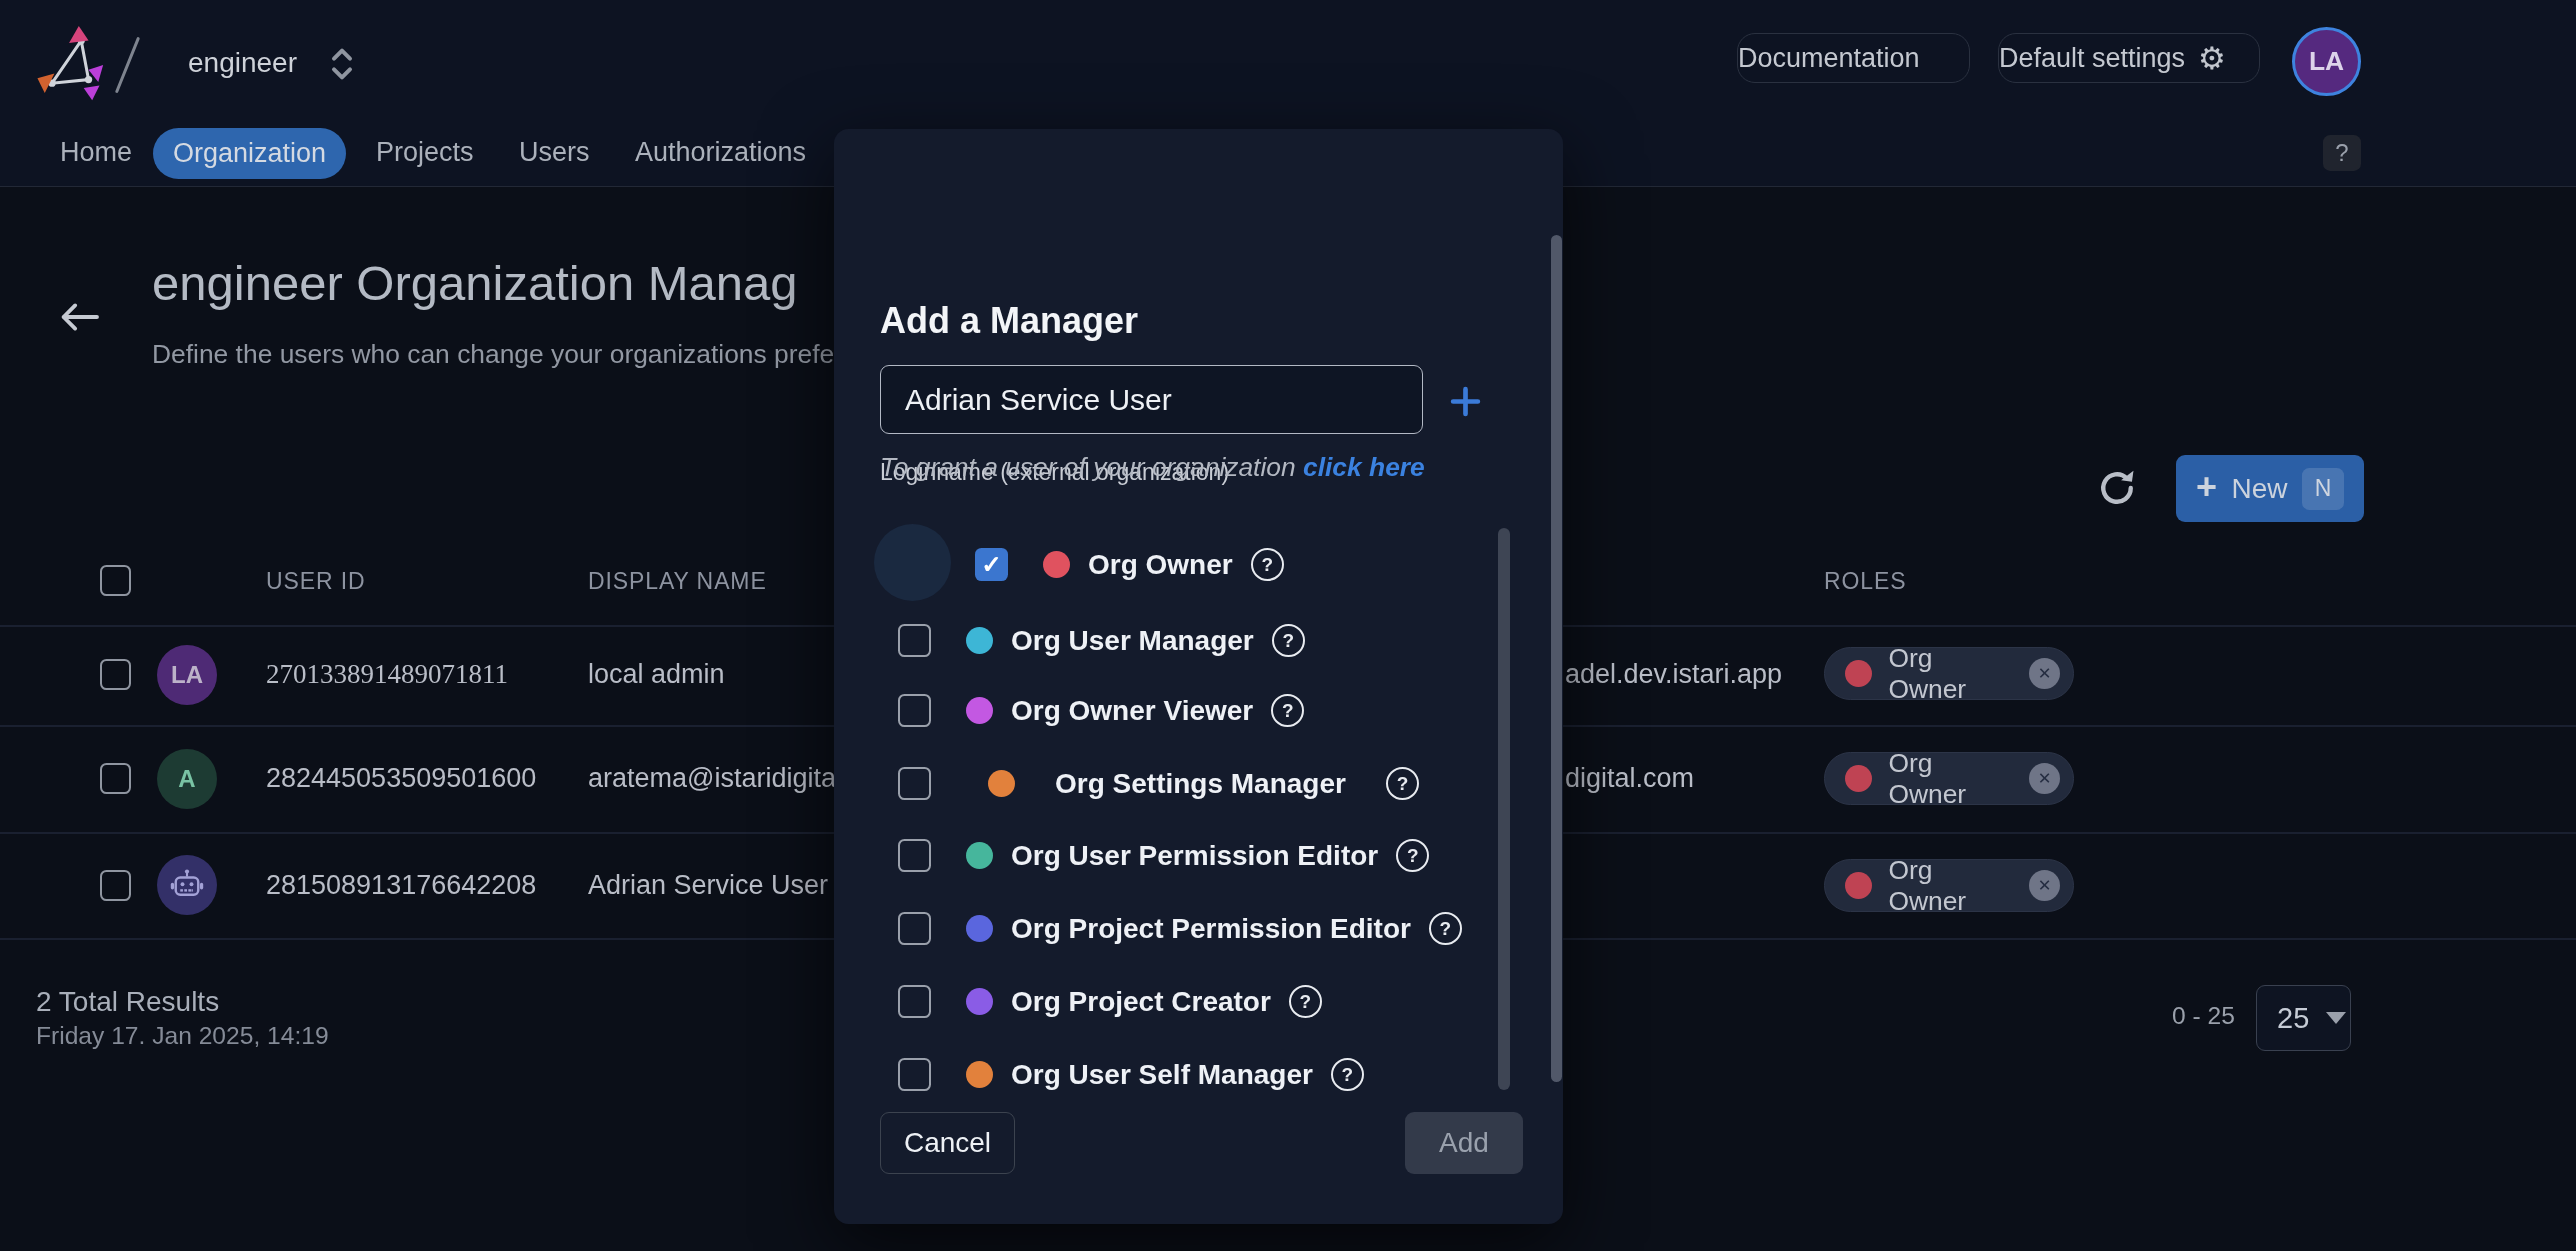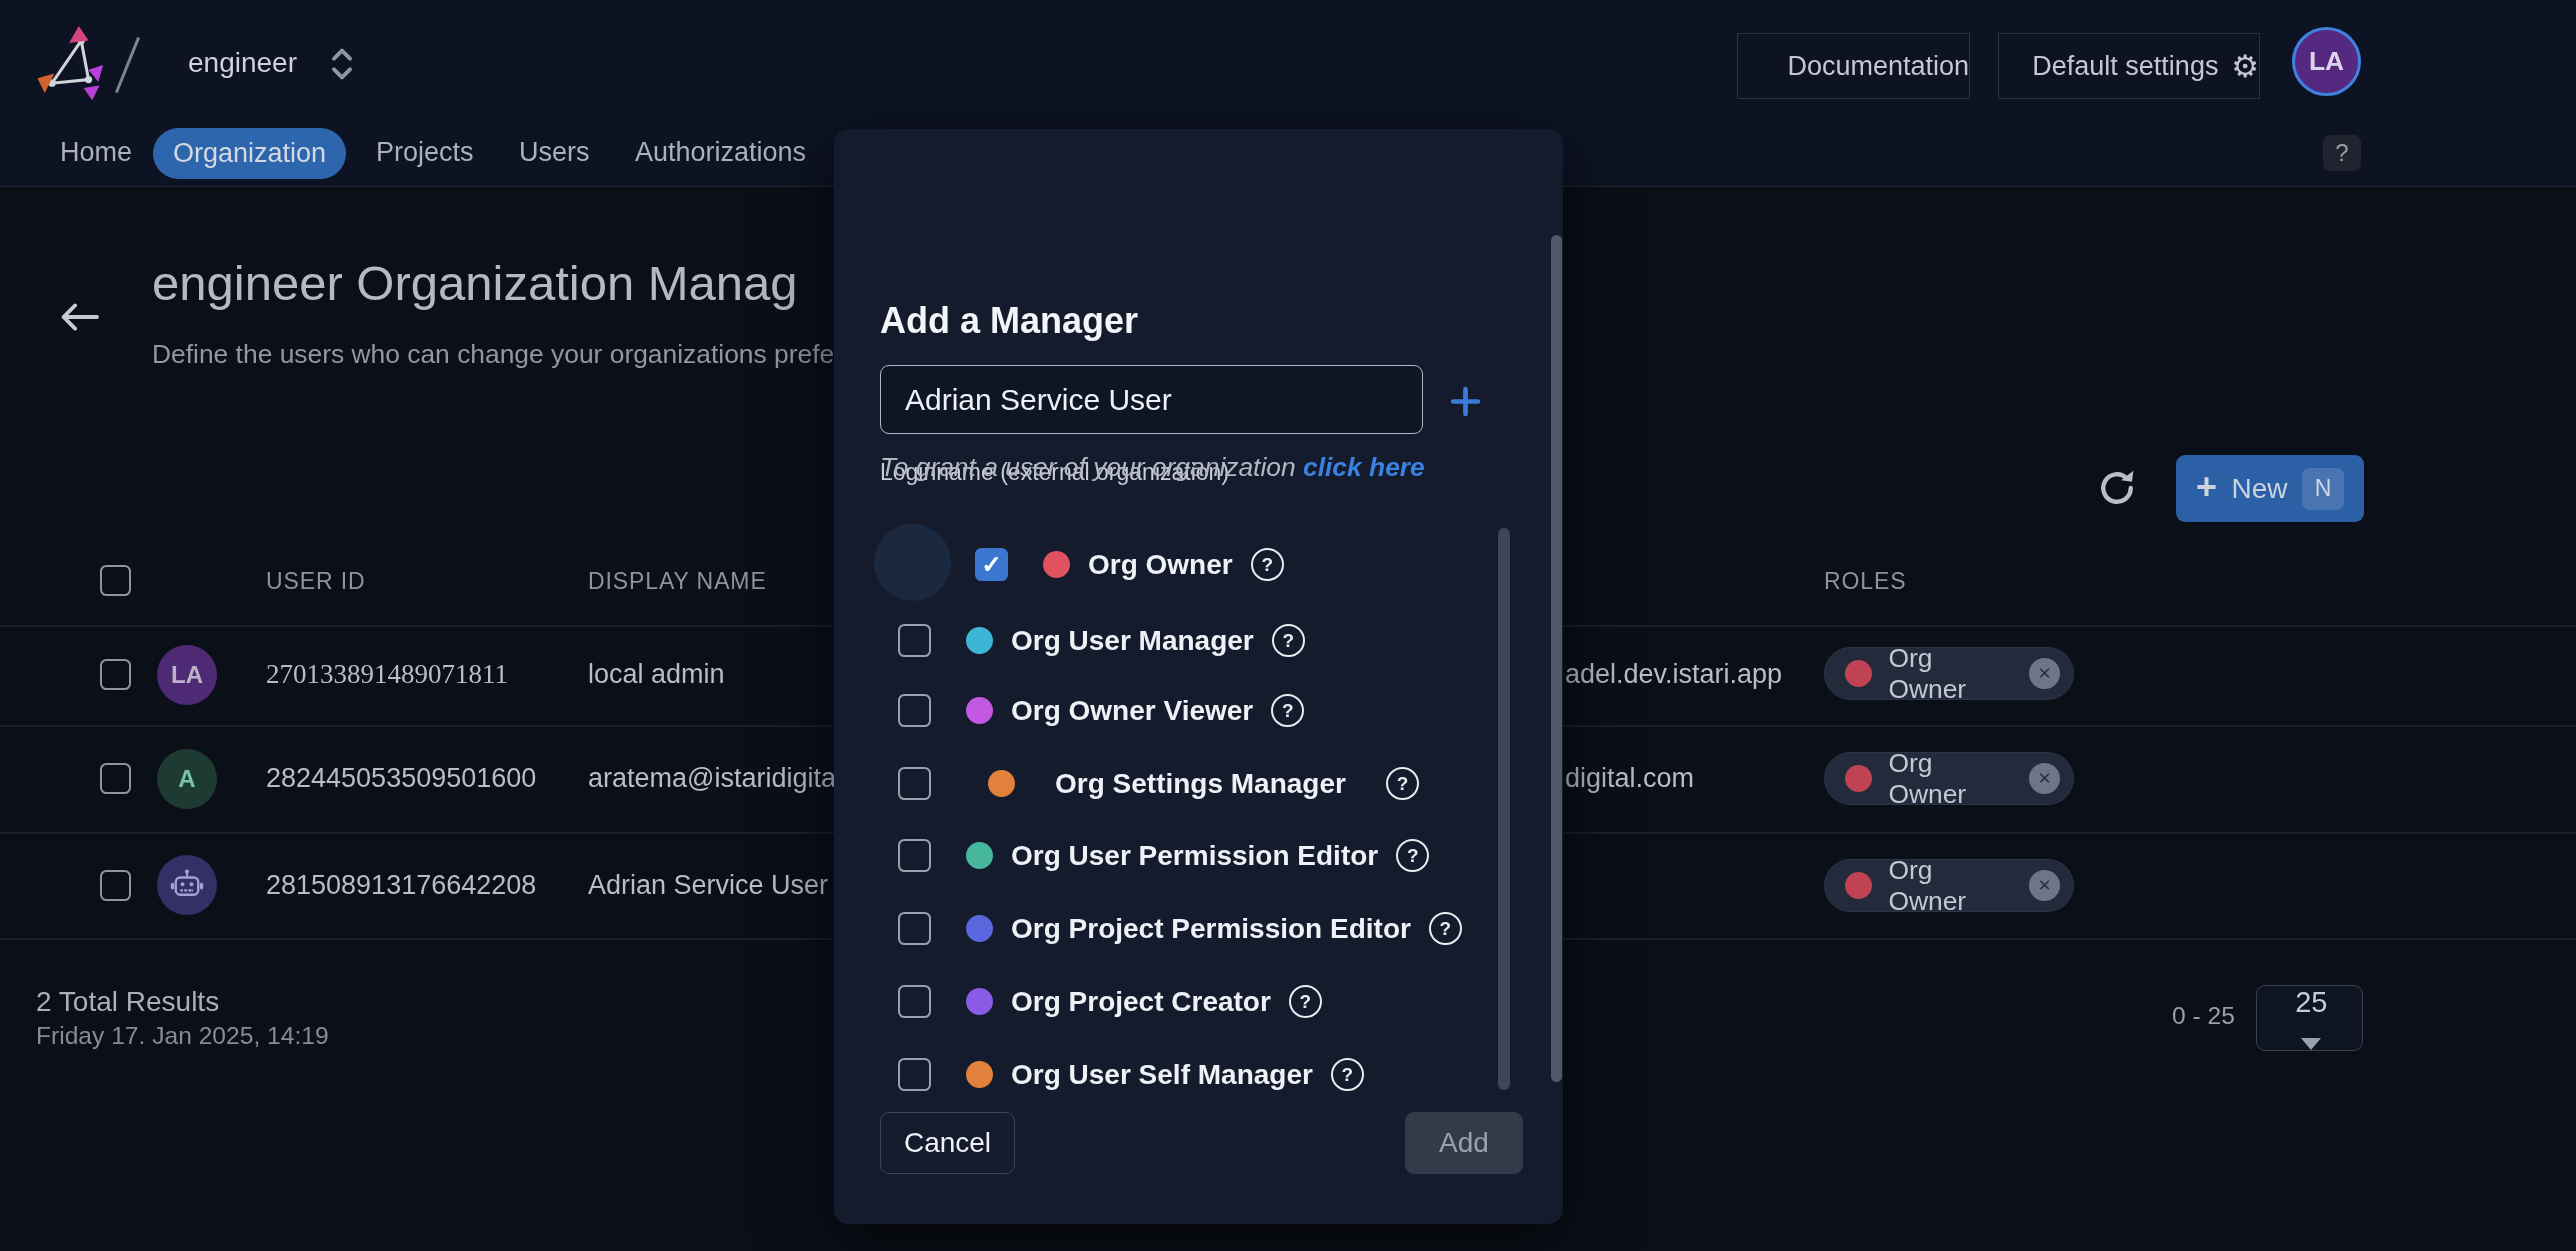--- a/index.html
+++ b/index.html
@@ -3,22 +3,22 @@
 <meta charset="utf-8">
 <style>
   html,body{margin:0;padding:0;background:#05070c;}
   .screen{position:relative;width:2576px;height:1252px;background:#0b0f18;overflow:hidden;
           font-family:"Liberation Sans",sans-serif;color:#b6bac3;}
   .abs{position:absolute;}
   
   .topband{position:absolute;left:0;top:0;width:2576px;height:186px;background:#0d1322;border-bottom:1.8px solid #222836;}
   .orgname{font-size:28px;color:#ced2d9;}
   .slash{position:absolute;width:2.7px;height:60px;background:#7e848f;transform:rotate(22deg);border-radius:1.8px;}
-  .tb-btn{position:absolute;height:66px;border:1.8px solid #2a3140;border-radius:0;display:flex;align-items:center;
-          justify-content:flex-end;gap:12.8px;font-size:27px;color:#c4c8d0;background:transparent;box-sizing:border-box;cursor:pointer;}
+  .tb-btn{position:absolute;height:50px;border:1.8px solid #2a3140;border-radius:18px;display:flex;align-items:center;
+          justify-content:flex-start;gap:12.8px;font-size:27px;color:#c4c8d0;background:transparent;box-sizing:border-box;cursor:pointer;}
   .avatar-top{position:absolute;width:69px;height:69px;border-radius:50%;background:#55297f;border:3.6px solid #3e83df;
           box-sizing:border-box;display:flex;align-items:center;justify-content:center;font-size:26.4px;font-weight:bold;color:#ddd3ea;}
   .tab{position:absolute;font-size:27px;color:#abb1bb;top:137px;cursor:pointer;}
   .tab-pill{position:absolute;left:153px;top:128px;width:193px;height:51px;border-radius:25.5px;background:#2e66ae;
           display:flex;align-items:center;justify-content:center;font-size:27px;color:#d5dae2;cursor:pointer;}
   .help-btn{position:absolute;left:2323px;top:135px;width:38px;height:36px;border-radius:7.3px;background:#20242e;
           display:flex;align-items:center;justify-content:center;font-size:24px;color:#9aa0ab;cursor:pointer;}
   
   .page-title{position:absolute;left:152px;top:255px;font-size:49px;color:#b4bac4;white-space:nowrap;}
   .page-sub{position:absolute;left:152px;top:339px;font-size:26.4px;color:#9298a3;white-space:nowrap;}
@@ -38,22 +38,22 @@
   .badge{position:absolute;left:1824px;width:250px;height:53px;border-radius:26.4px;background:#222a3c;border:1.8px solid #2c3447;
           box-sizing:border-box;display:flex;align-items:center;padding:0 12.8px 0 20px;gap:16.4px;}
   .badge .dot{width:27px;height:27px;border-radius:50%;background:#bf4353;}
   .badge .btxt{font-size:26.4px;color:#c3c7d0;flex:1;}
   .badge .x{width:31px;height:31px;border-radius:50%;background:#6f7587;display:flex;align-items:center;justify-content:center;
           font-size:16.4px;color:#262e42;cursor:pointer;}
   
   .foot1{position:absolute;left:36px;top:986px;font-size:28px;color:#a9afba;}
   .foot2{position:absolute;left:36px;top:1022px;font-size:24.6px;color:#858b97;}
   .range{position:absolute;left:2172px;top:1002px;font-size:24.6px;color:#9aa0ab;}
-  .psel{position:absolute;left:2256px;top:985px;width:107px;height:66px;border:1.8px solid #3a4150;border-radius:9px;
-          box-sizing:border-box;background:#0e1422;display:flex;align-items:center;padding:0 16.4px 0 20px;gap:16.4px;cursor:pointer;flex-direction:column;}
+  .psel{position:absolute;left:2256px;top:985px;width:95px;height:66px;border:1.8px solid #3a4150;border-radius:9px;
+          box-sizing:border-box;background:#0e1422;display:flex;align-items:center;padding:0 16.4px 0 20px;gap:16.4px;cursor:pointer;}
   .psel .v{font-size:29px;color:#c6ccd6;flex:1;}
   .caret{width:0;height:0;border-left:10px solid transparent;border-right:10px solid transparent;border-top:12px solid #9aa0ab;}
   
   .modal{position:absolute;left:834px;top:129px;width:729px;height:1095px;background:#141b2c;border-radius:14.6px;
           box-shadow:0 22px 73px rgba(0,0,0,0.65);z-index:50;}
   .m-title{position:absolute;left:46px;top:171px;font-size:36px;font-weight:bold;color:#f3f5f8;}
   .m-sub{position:absolute;left:46px;top:237px;font-size:27px;color:#c6cad3;}
   .m-label{position:absolute;left:46px;top:330px;font-size:23px;color:#c9cdd5;}
   .m-input{position:absolute;left:46px;top:236px;width:543px;height:69px;border:1.8px solid #b3b9c5;border-radius:9px;
           background:#0e1524;box-sizing:border-box;color:#eef1f5;font-size:30px;padding:0 24px;outline:none;

